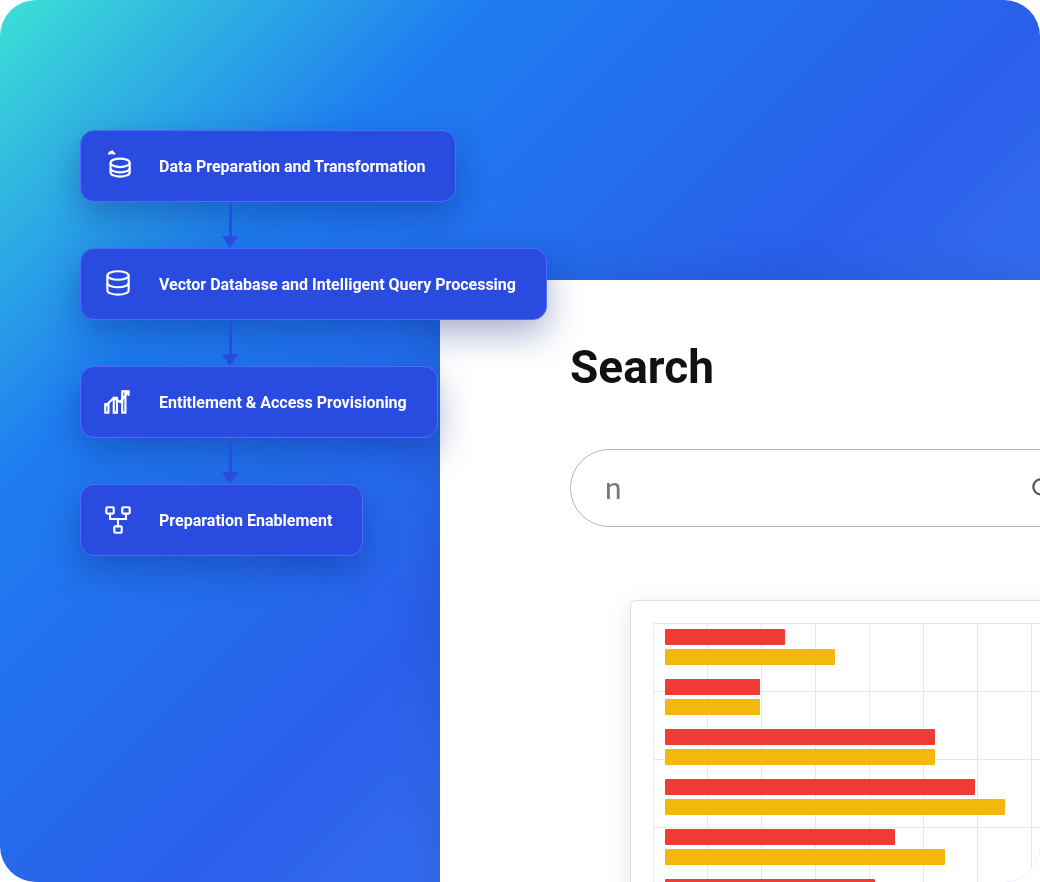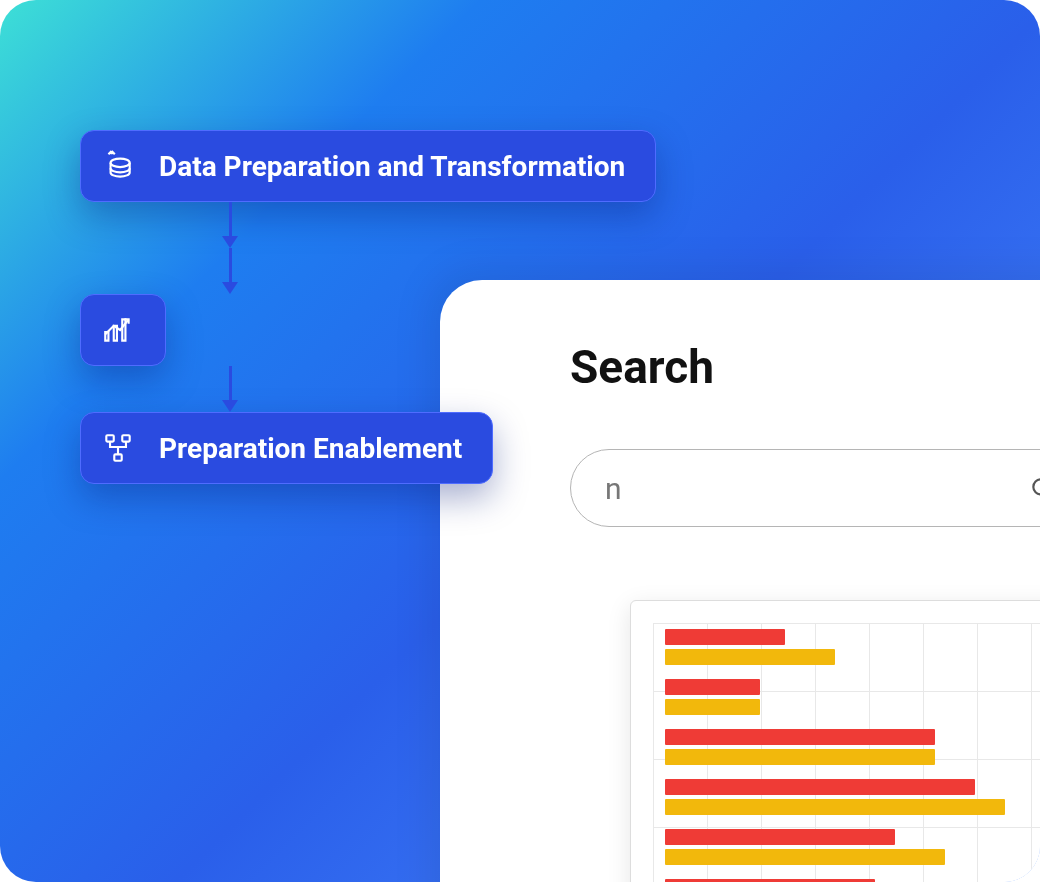--- a/index.html
+++ b/index.html
@@ -79,21 +79,21 @@
   .step {
     display: flex;
     align-items: center;
     gap: 24px;
     background: #2a4be0;
     border: 1px solid #4f6cff;
     border-radius: 14px;
     padding: 18px 30px 18px 20px;
     color: #fff;
     font-weight: 700;
-    font-size: 28px;
+    font-size: 16px;
     box-shadow: 0 14px 34px rgba(10,30,120,0.35);
     width: fit-content;
   }
   .step .icon svg { width: 34px; height: 34px; display:block; }
   .connector {
     display:flex; flex-direction:column; align-items:center;
     height: 46px; width: 100%;
   }
   .connector .stem { width: 3px; flex:1; background:#2a4be0; }
   .connector .head {
@@ -167,35 +167,46 @@
       </span>
       <span>Data Preparation and Transformation</span>
     </div>
     <div class="connector-wrap">
         <div class="connector">
           <div class="stem"></div>
           <div class="head"></div>
         </div>
       </div>
 
+    <div class="step">
+      <span class="icon">
+        <svg viewBox="0 0 32 32" fill="none" stroke="#fff" stroke-width="2">
+          <ellipse cx="16" cy="8" rx="10" ry="4"></ellipse>
+          <path d="M6 8 v14 a10 4 0 0 0 20 0 V8"></path>
+          <path d="M6 15 a10 4 0 0 0 20 0"></path>
+        </svg>
+      </span>
+      <span>Vector Database and Intelligent Query Processing</span>
+    </div>
     <div class="connector-wrap">
         <div class="connector">
           <div class="stem"></div>
           <div class="head"></div>
         </div>
       </div>
 
     <div class="step">
       <span class="icon">
         <svg viewBox="0 0 32 32" fill="none" stroke="#fff" stroke-width="2">
           <path d="M4 26 h3 v-8 h-3z M12 26 h3 v-14 h-3z M20 26 h3 v-20 h-3z" fill="none"></path>
           <path d="M4 20 l8 -8 6 4 8 -10"></path>
             <path d="M22 6 h4 v4"></path>
         </svg>
       </span>
+      <span>Entitlement &amp; Access Provisioning</span>
     </div>
     <div class="connector-wrap">
         <div class="connector">
           <div class="stem"></div>
           <div class="head"></div>
         </div>
       </div>
 
     <div class="step">
       <span class="icon">

